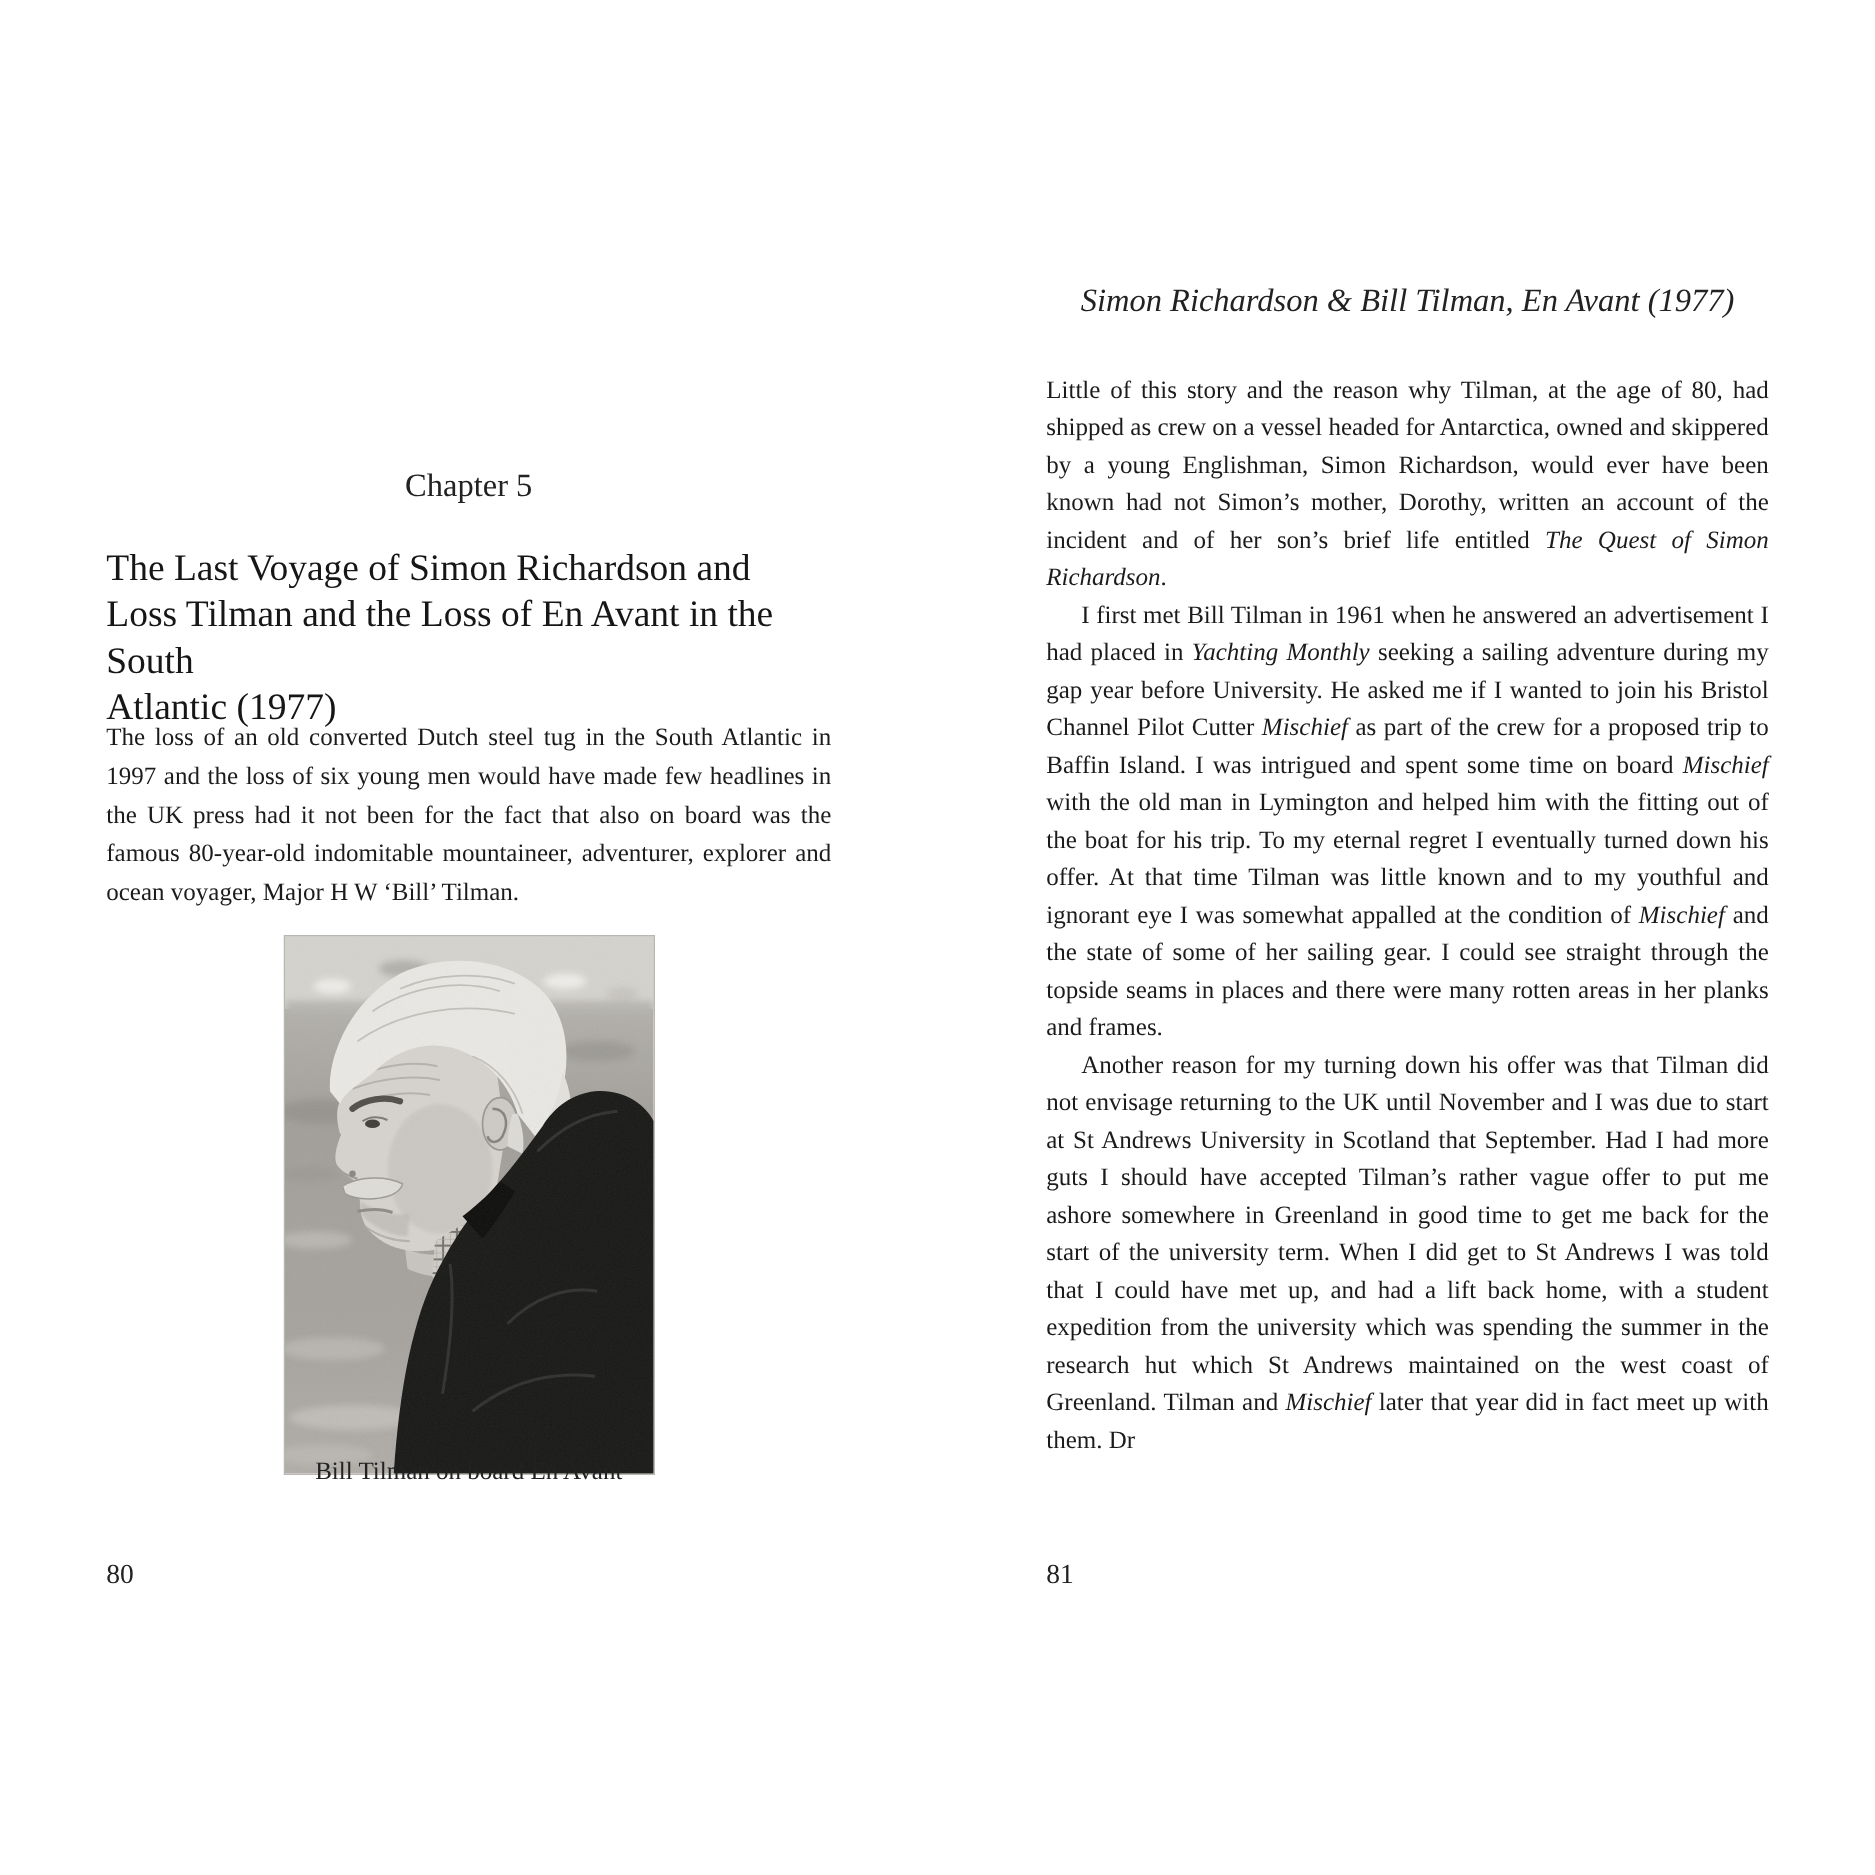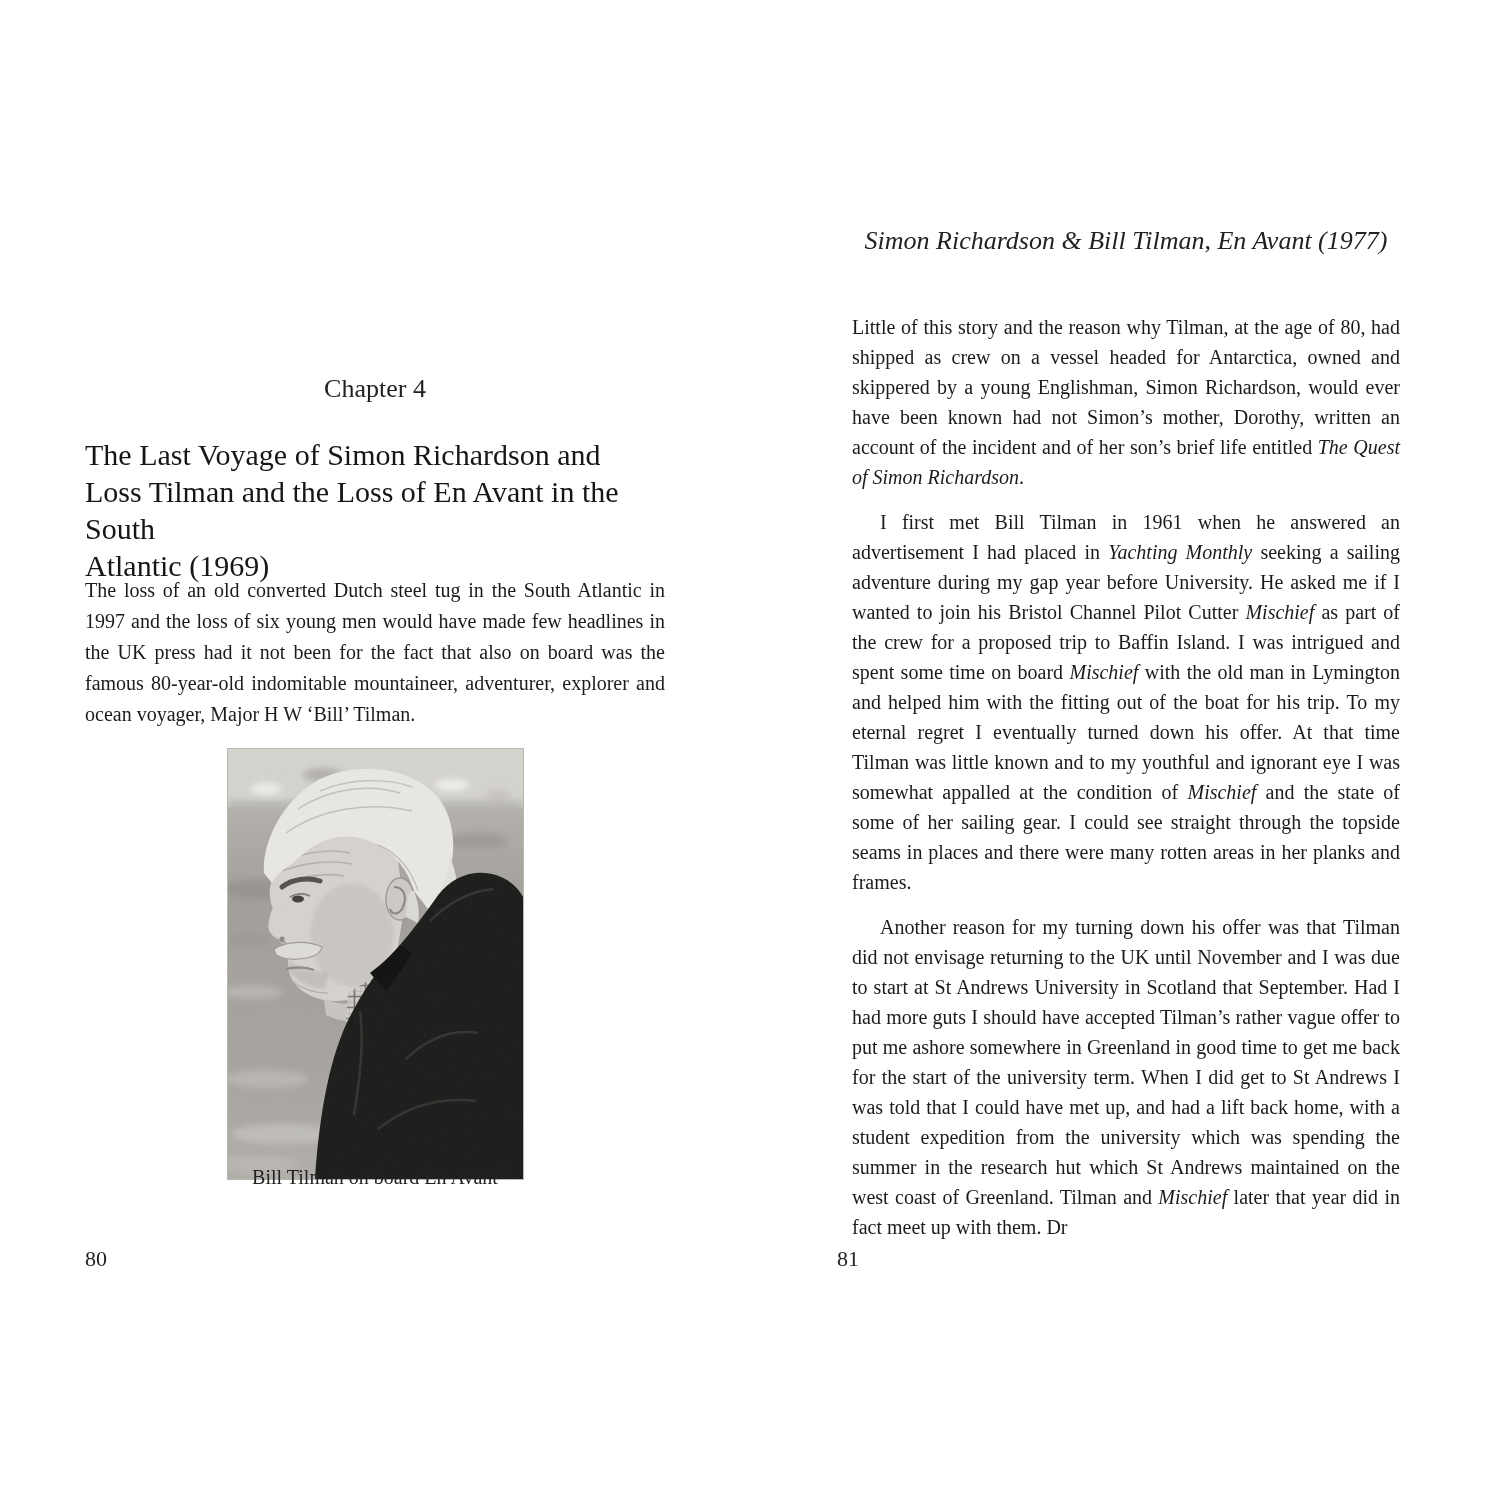--- a/index.html
+++ b/index.html
@@ -21,35 +21,35 @@
   .photo-caption{left:85px;top:1164px;width:580px;text-align:center;
       font-size:20px;line-height:26px;color:#222;}
   .page-num{width:580px;text-align:left;font-size:22px;line-height:26px;color:#222;}
   .pn-left{left:85px;top:1246px;}
   .pn-right{left:837px;top:1246px;width:578px;}
   
   .running-header{left:837px;top:228px;width:578px;text-align:center;
       font-style:italic;font-size:26px;line-height:26px;color:#222;}
   .body-text{left:837px;top:297px;width:578px;font-size:20px;line-height:30px;
       text-align:justify;color:#1b1b1b;}
-  .body-text p{margin:15px;}
+  .body-text p{margin:0;}
   .body-text p.indent{text-indent:28px;}
   .it{font-style:italic;}
 </style>
 </head>
 <body>
 
 <div class="spread">
 
-  <div class="abs chapter-label">Chapter 4</div>
+  <div class="abs chapter-label">Chapter 5</div>
 
   <div class="abs chapter-title">
     <div>The Last Voyage of Simon Richardson and</div>
     <div>Loss Tilman and the Loss of En Avant in the South</div>
-    <div>Atlantic (1969)</div>
+    <div>Atlantic (1977)</div>
   </div>
 
   <div class="abs intro-par">The loss of an old converted Dutch steel tug in the South Atlantic in 1997 and the loss of six young men would have made few headlines in the UK press had it not been for the fact that also on board was the famous 80-year-old indomitable mountaineer, adventurer, explorer and ocean voyager, Major H W ‘Bill’ Tilman.</div>
 
   <div class="abs photo-wrap" title="Black-and-white photograph of an elderly white-haired man with a moustache, wearing a dark jacket over a checked shirt, seen in profile on board a boat with the sea behind him">
     <svg width="295" height="430" viewBox="0 0 295 430" xmlns="http://www.w3.org/2000/svg">
       <defs>
         <linearGradient id="waterGrad" x1="0" y1="0" x2="0" y2="1">
           <stop offset="0" stop-color="#bdbbb6"></stop>
           <stop offset="0.35" stop-color="#a29f9a"></stop>

